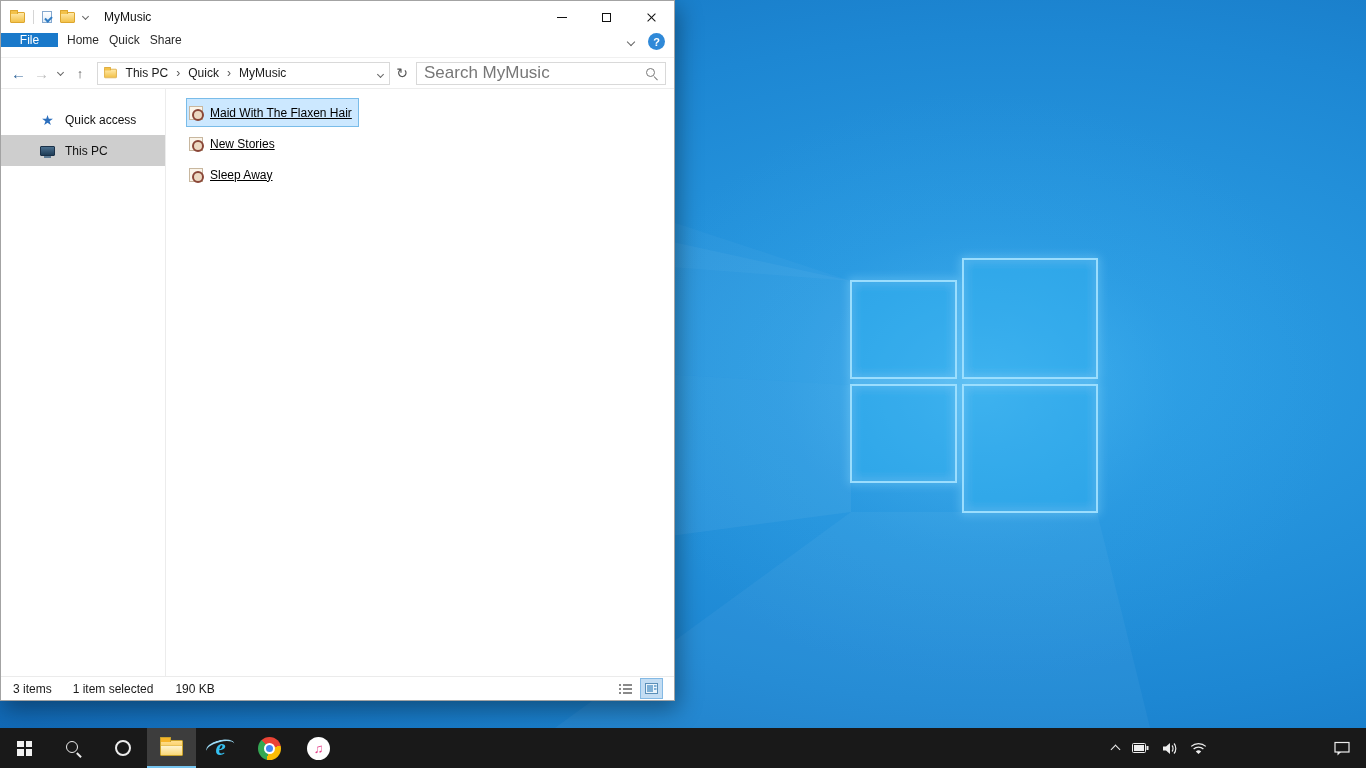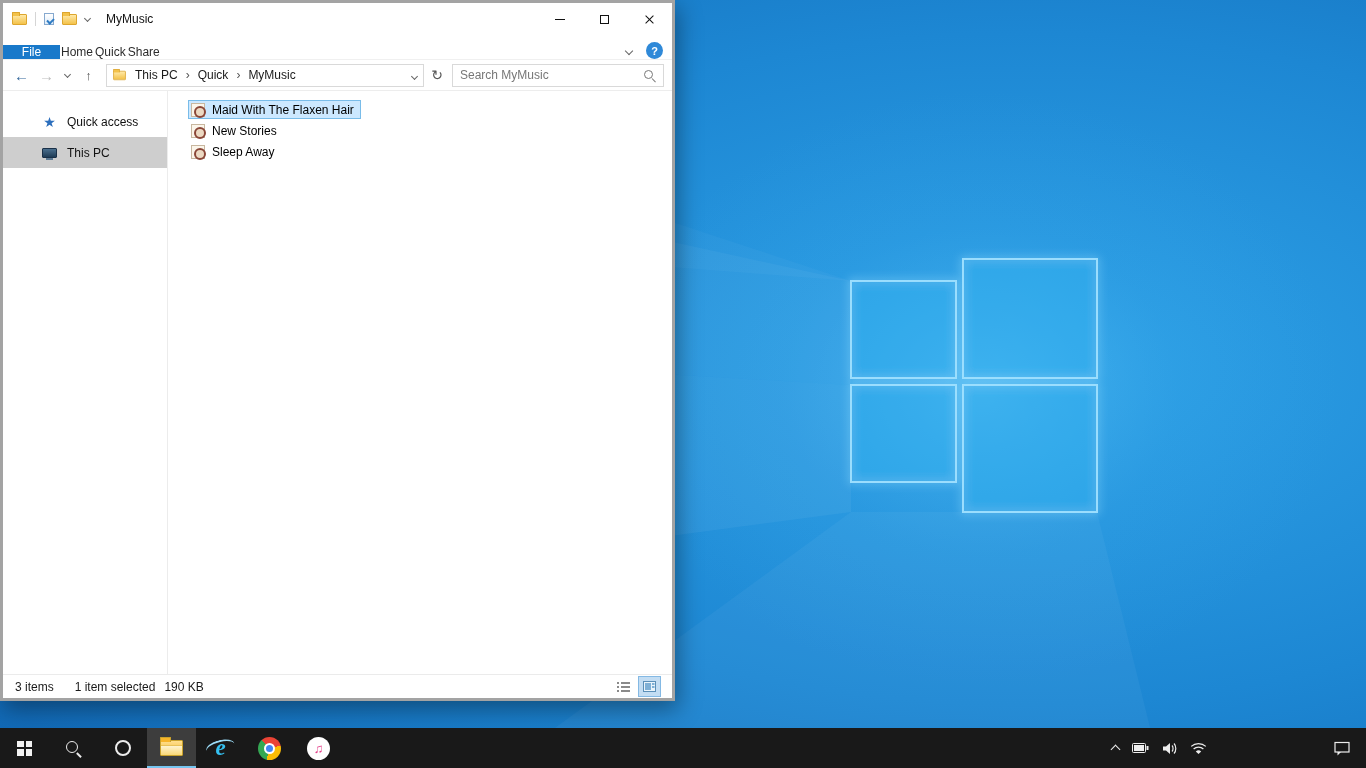--- a/index.html
+++ b/index.html
@@ -7,21 +7,21 @@
   body { font-family:"Liberation Sans", sans-serif; }
   .stage { position:relative; width:1366px; height:768px; overflow:hidden; background:#0a59a2; }
 
   
   .desktop { position:absolute; inset:0;
     background: radial-gradient(130% 115% at 75% 48%, #2fa3e8 0%, #1d87d3 38%, #1168b5 72%, #0b58a1 100%); }
   .wallpaper-svg { position:absolute; left:0; top:0; }
 
   
   .window { position:absolute; left:0; top:0; width:675px; height:701px; background:#fff;
-    border:3px solid #a3a3a3; box-shadow: 3px 8px 22px rgba(0,0,0,.38);
+    border:1px solid #a3a3a3; box-shadow: 3px 8px 22px rgba(0,0,0,.38);
     display:flex; flex-direction:column; font-size:12px; color:#000; }
 
   .titlebar { height:32px; display:flex; align-items:center; padding-left:9px; flex:0 0 auto; }
   .qat { display:flex; align-items:center; gap:8px; }
   .folder { position:relative; width:15px; height:11px; border-radius:1px;
     background:linear-gradient(#ffe9a8,#f3c24a); border:1px solid #dda62e; }
   .folder::before { content:""; position:absolute; top:-3px; left:-1px; width:6px; height:3px;
     background:#f3c24a; border:1px solid #dda62e; border-bottom:none; border-radius:1px 1px 0 0; }
   .folder.pale { background:linear-gradient(#fdf3cf,#f0dc9b); border-color:#d6bf79; }
   .folder.pale::before { background:#f0dc9b; border-color:#d6bf79; }
@@ -34,21 +34,21 @@
   .chev.small { width:5px; height:5px; margin-top:-2px; }
   .title-text { margin-left:16px; font-size:12px; color:#111; }
   .controls { margin-left:auto; display:flex; height:100%; }
   .ctrl { width:45px; height:100%; display:flex; align-items:center; justify-content:center; cursor:default; }
   .glyph-min { width:10px; height:1px; background:#111; display:block; }
   .glyph-max { width:9px; height:9px; border:1px solid #111; display:block; }
   .glyph-x { position:relative; width:11px; height:11px; display:block; }
   .glyph-x::before,.glyph-x::after { content:""; position:absolute; left:5px; top:0; width:1px; height:11px; background:#111; }
   .glyph-x::before { transform:rotate(45deg); } .glyph-x::after { transform:rotate(-45deg); }
 
-  .tabs { height:25px; display:flex; align-items:flex-end; border-bottom:1px solid #f0f0f0; flex:0 0 auto; }
+  .tabs { height:25px; display:flex; align-items:flex-start; border-bottom:1px solid #f0f0f0; flex:0 0 auto;gap:8px; }
   .tab-file { width:57px; background:#1979ca; color:#fff; display:flex; align-items:center; justify-content:center; }
   .tab { padding:0 1px; display:flex; align-items:center; color:#2b2b2b; }
   .tabs-right { margin-left:auto; display:flex; align-items:center; gap:14px; padding-right:9px; }
   .help-btn { width:17px; height:17px; border-radius:50%; background:#2f89d8; color:#fff;
     display:flex; align-items:center; justify-content:center; font-size:11px; font-weight:bold; }
 
   .addr { height:31px; display:flex; align-items:center; padding:0 8px 0 6px; border-bottom:1px solid #ededed; flex:0 0 auto; }
   .nav-btn { width:25px; text-align:center; font-size:15px; line-height:1; }
   .nav-back { color:#33679b; }
   .nav-fwd { color:#bdbdbd; }
@@ -56,50 +56,50 @@
   .nav-up { color:#4d4d4d; font-size:13px; }
   .addrbox { display:flex; align-items:center; height:23px; width:318px; margin-left:5px;
     border:1px solid #d9d9d9; background:#fff; padding:0 6px 0 5px; gap:3px; }
   .crumb { padding:0 5px; color:#1a1a1a; white-space:nowrap; }
   .crumb-sep { color:#555; font-size:12px; }
   .addr-dd { margin-left:auto; }
   .refresh-btn { width:26px; text-align:center; color:#555; font-size:14px; }
   .searchbox { display:flex; align-items:center; flex:1; height:23px; margin-left:2px;
     border:1px solid #d9d9d9; background:#fff; padding:0 7px; }
   .searchbox input { flex:1; border:none; outline:none; font-family:"Liberation Sans",sans-serif;
-    font-size:12px; color:#333; background:transparent; }
+    font-size:17px; color:#333; background:transparent; }
   .searchbox input::placeholder { color:#777; opacity:1; }
   .mag { position:relative; width:13px; height:13px; flex:0 0 auto; }
   .mag::before { content:""; position:absolute; left:1px; top:1px; width:7px; height:7px; border:1px solid #777; border-radius:50%; }
   .mag::after { content:""; position:absolute; left:9px; top:9px; width:5px; height:1px; background:#777;
     transform:rotate(45deg); transform-origin:left center; }
 
   .body { flex:1; display:flex; min-height:0; }
   .sidebar { width:165px; border-right:1px solid #ececec; padding-top:15px; flex:0 0 auto; }
   .side-item { height:31px; display:flex; align-items:center; padding-left:38px; gap:9px; color:#111; }
   .side-item.selected { background:#cecece; }
   .side-icon { width:17px; display:flex; justify-content:center; flex:0 0 auto; }
   .star-glyph { color:#2c6fbd; font-size:14px; line-height:1; }
   .mini-screen { position:relative; width:15px; height:10px; border-radius:1px;
     background:linear-gradient(#4a6f8e,#1f3c56); border:1px solid #1a3048; }
   .mini-screen::after { content:""; position:absolute; left:3px; bottom:-3px; width:7px; height:2px; background:#5c7democ; background:#5c7a94; }
   .net .mini-screen::before { content:""; position:absolute; left:8px; top:4px; width:7px; height:7px;
     background:#2f8be0; border:1px solid #fff; border-radius:50%; z-index:1; }
 
   .content { flex:1; padding:9px 0 0 20px; }
-  .file-row { display:flex; align-items:center; gap:7px; height:19px; margin-bottom:2px;
-    padding:0 6px 0 2px; width:max-content; border:1px solid transparent; }
+  .file-row { display:flex; align-items:center; gap:7px; height:29px; margin-bottom:2px;
+    padding:0 6px 0 2px; width:max-content; border:1px solid transparent;text-decoration:underline; }
   .file-row.selected { background:#cce8ff; border-color:#79bce9; }
   .music-icon { width:14px; height:14px; background:#fbf5ea; border:1px solid #c8b79f; position:relative; flex:0 0 auto; }
   .music-icon::after { content:""; position:absolute; left:2px; top:2px; width:8px; height:8px; border-radius:50%;
     border:2px solid #8a4637; background:#ecd9c2; }
 
   .statusbar { height:24px; border-top:1px solid #ebebeb; display:flex; align-items:center;
     padding:0 12px; color:#1a1a1a; flex:0 0 auto; }
-  .st-sel { margin-left:21px; } .st-size { margin-left:9px; }
+  .st-sel { margin-left:21px; } .st-size { margin-left:22px; }
   .status-views { margin-left:auto; display:flex; gap:5px; }
   .view-btn { width:21px; height:19px; display:flex; align-items:center; justify-content:center; }
   .view-btn.active { background:#c3ddf3; outline:1px solid #84b9e4; }
 
   
   .taskbar { position:absolute; left:0; bottom:0; width:1366px; height:40px; background:#191919;
     display:flex; align-items:stretch; z-index:5; }
   .tb-btn { width:49px; display:flex; align-items:center; justify-content:center; }
   .tb-btn.active { background:rgba(255,255,255,.16); box-shadow: inset 0 -2px 0 #76c5f0; }
   .win-logo { width:15px; height:15px; display:grid; grid-template-columns:1fr 1fr; grid-template-rows:1fr 1fr; gap:2px; }

